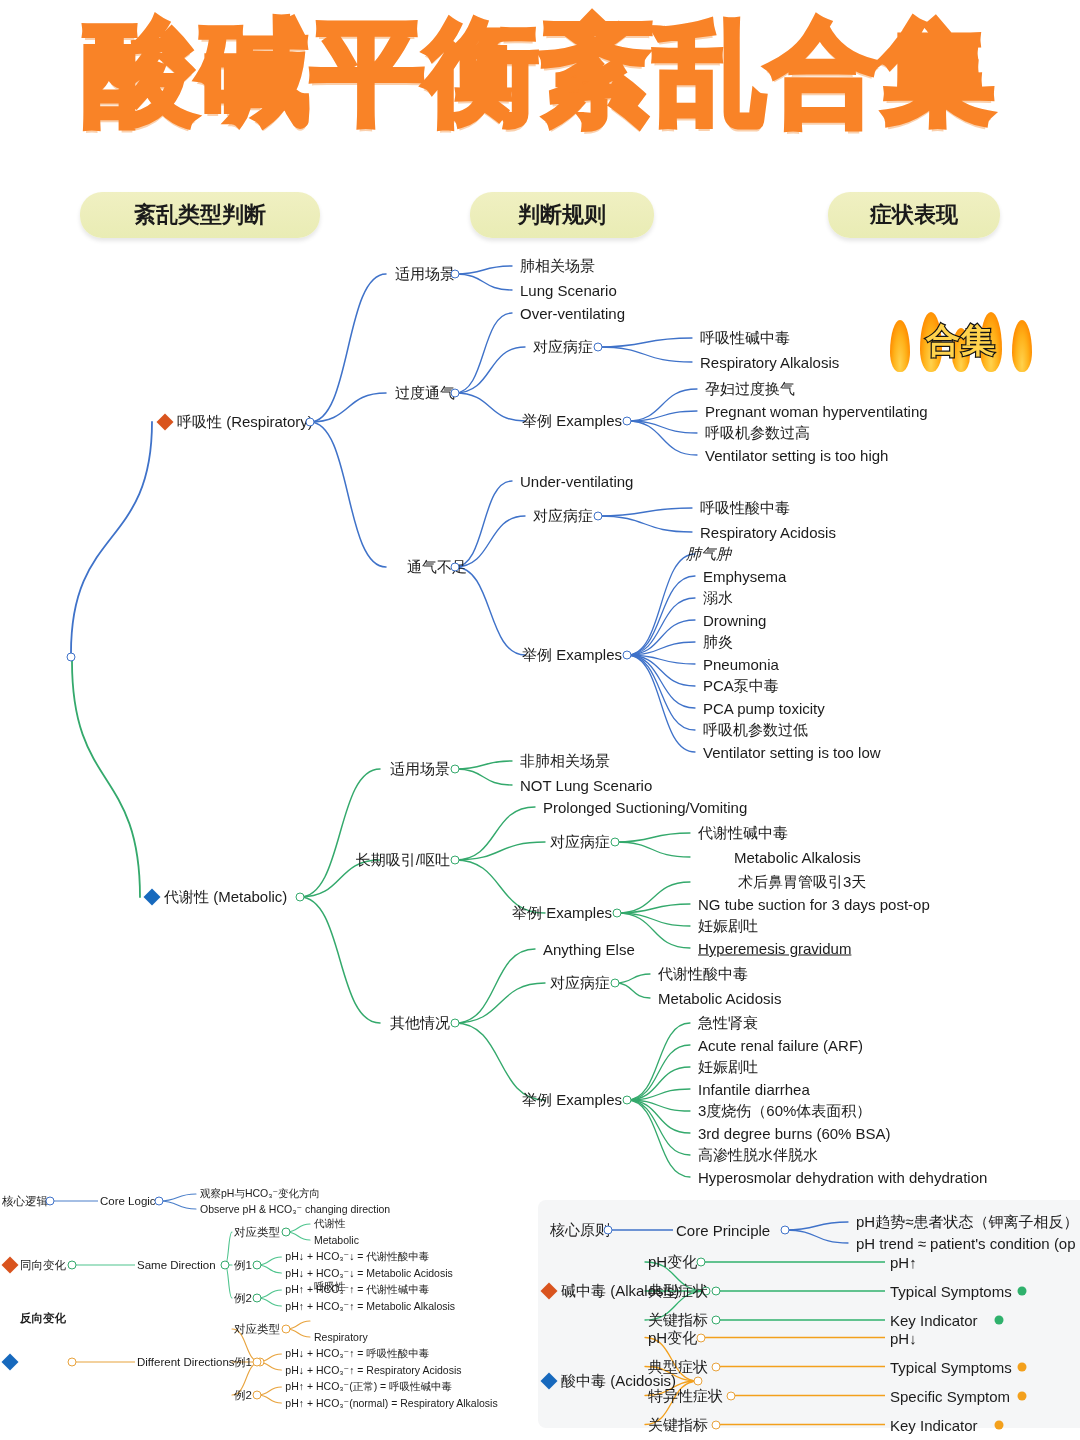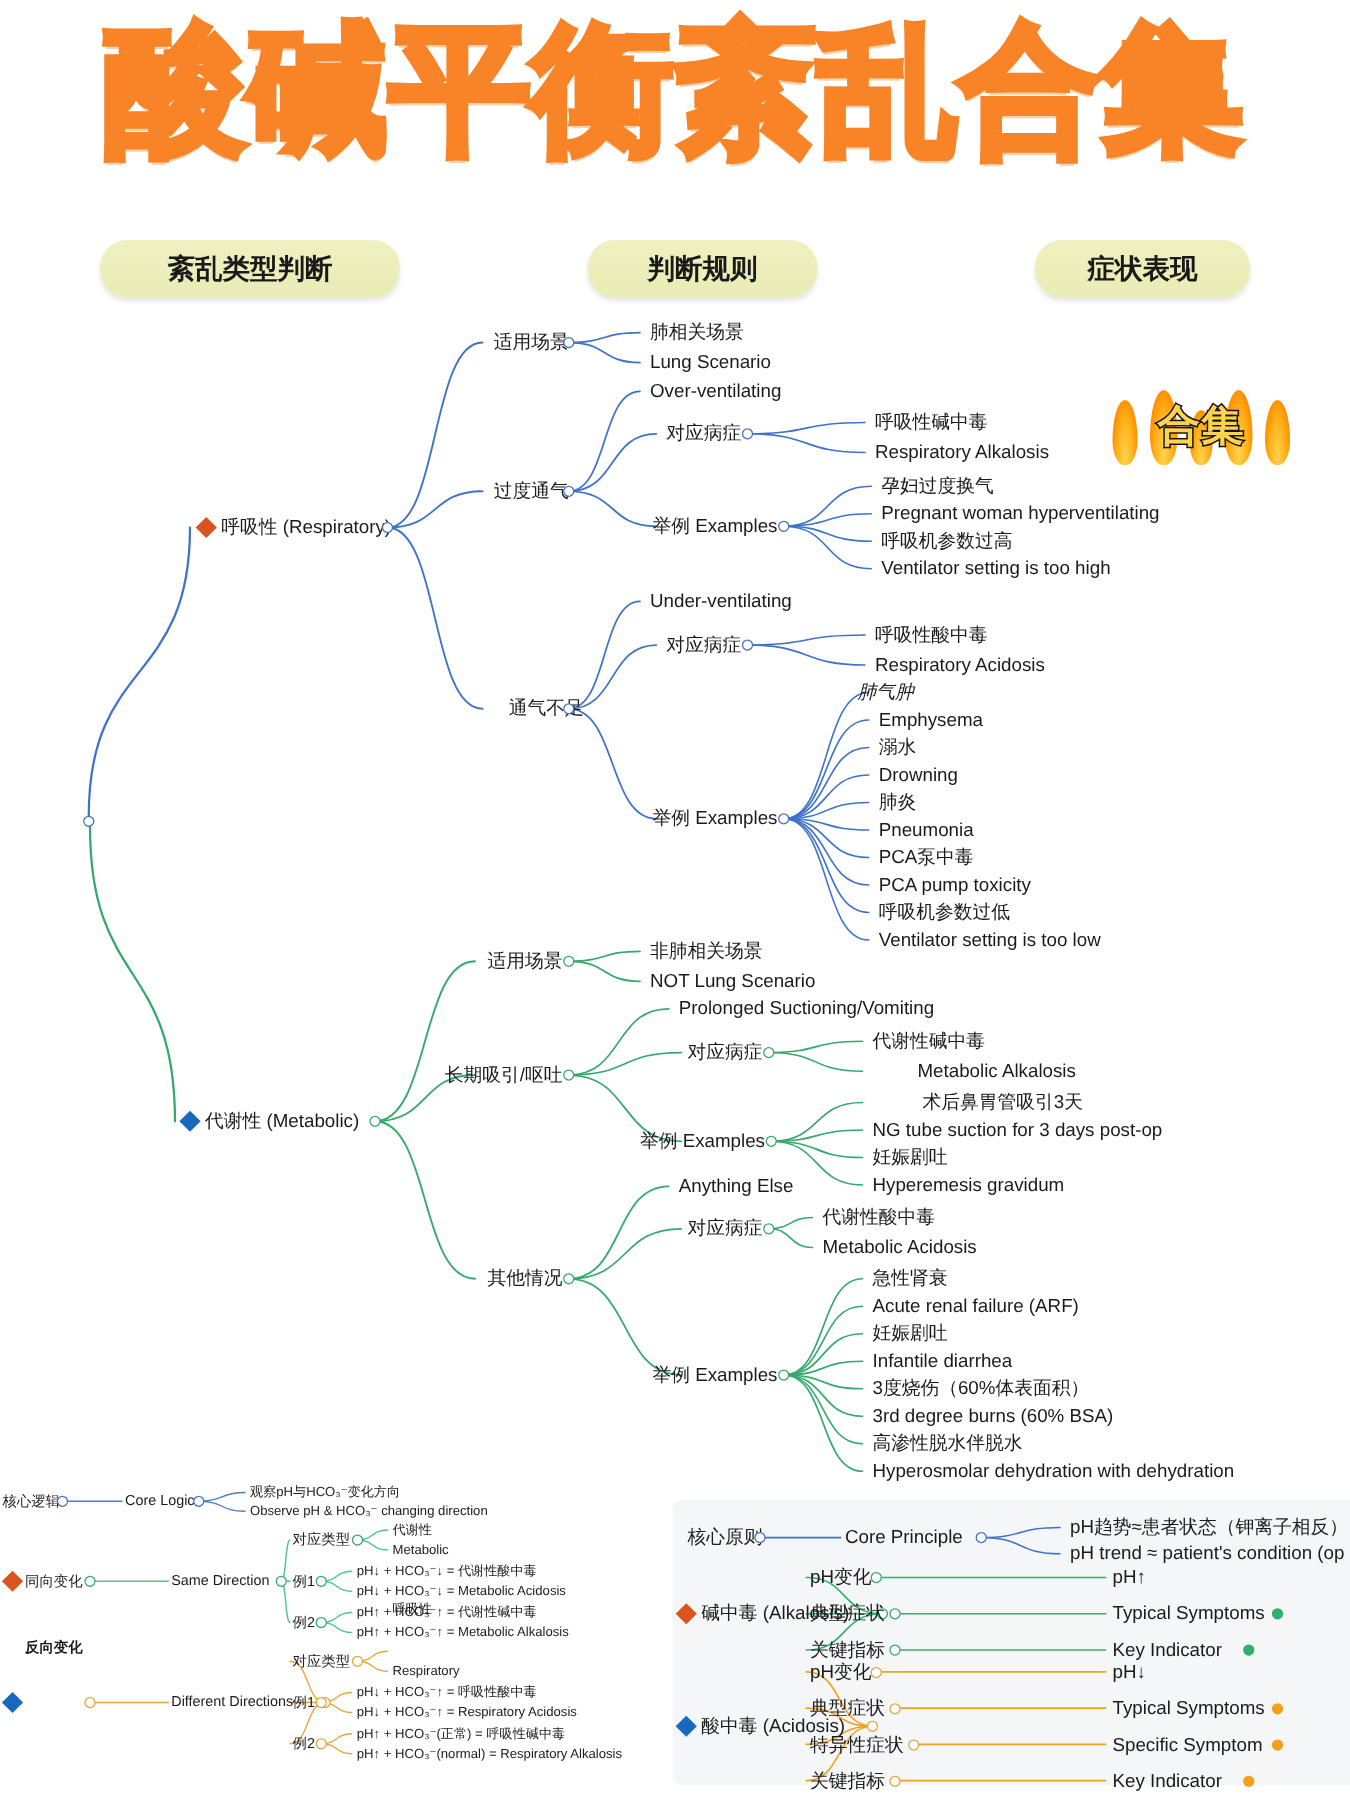--- a/index.html
+++ b/index.html
@@ -287,21 +287,21 @@
       <div class="lbl main" style="left: 543px; top: 807px;">Prolonged Suctioning/Vomiting</div>
       <div class="lbl main rt" style="left: 610px; top: 842px;">对应病症</div>
       <div class="dot g" style="left: 615px; top: 842px;"></div>
       <div class="lbl main" style="left: 698px; top: 833px;">代谢性碱中毒</div>
       <div class="lbl main" style="left: 698px; top: 857px; margin-left: 36px;">Metabolic Alkalosis</div>
       <div class="lbl main rt" style="left: 612px; top: 913px;">举例 Examples</div>
       <div class="dot g" style="left: 617px; top: 913px;"></div>
       <div class="lbl main" style="left: 738px; top: 882px;">术后鼻胃管吸引3天</div>
       <div class="lbl main" style="left: 698px; top: 904px;">NG tube suction for 3 days post-op</div>
       <div class="lbl main" style="left: 698px; top: 926px;">妊娠剧吐</div>
-      <div class="lbl main" style="left: 698px; top: 948px;">Hyperemesis gravidum</div>
+      <div class="lbl main" style="left: 698px; top: 948px; text-decoration: underline;">Hyperemesis gravidum</div>
       <div class="lbl main rt" style="left: 450px; top: 1023px;">其他情况</div>
       <div class="dot g" style="left: 455px; top: 1023px;"></div>
       <div class="lbl main" style="left: 543px; top: 949px;">Anything Else</div>
       <div class="lbl main rt" style="left: 610px; top: 983px;">对应病症</div>
       <div class="dot g" style="left: 615px; top: 983px;"></div>
       <div class="lbl main" style="left: 658px; top: 974px;">代谢性酸中毒</div>
       <div class="lbl main" style="left: 658px; top: 998px;">Metabolic Acidosis</div>
       <div class="lbl main rt" style="left: 622px; top: 1100px;">举例 Examples</div>
       <div class="dot g" style="left: 627px; top: 1100px;"></div>
       <div class="lbl main" style="left: 698px; top: 1023px;">急性肾衰</div>

